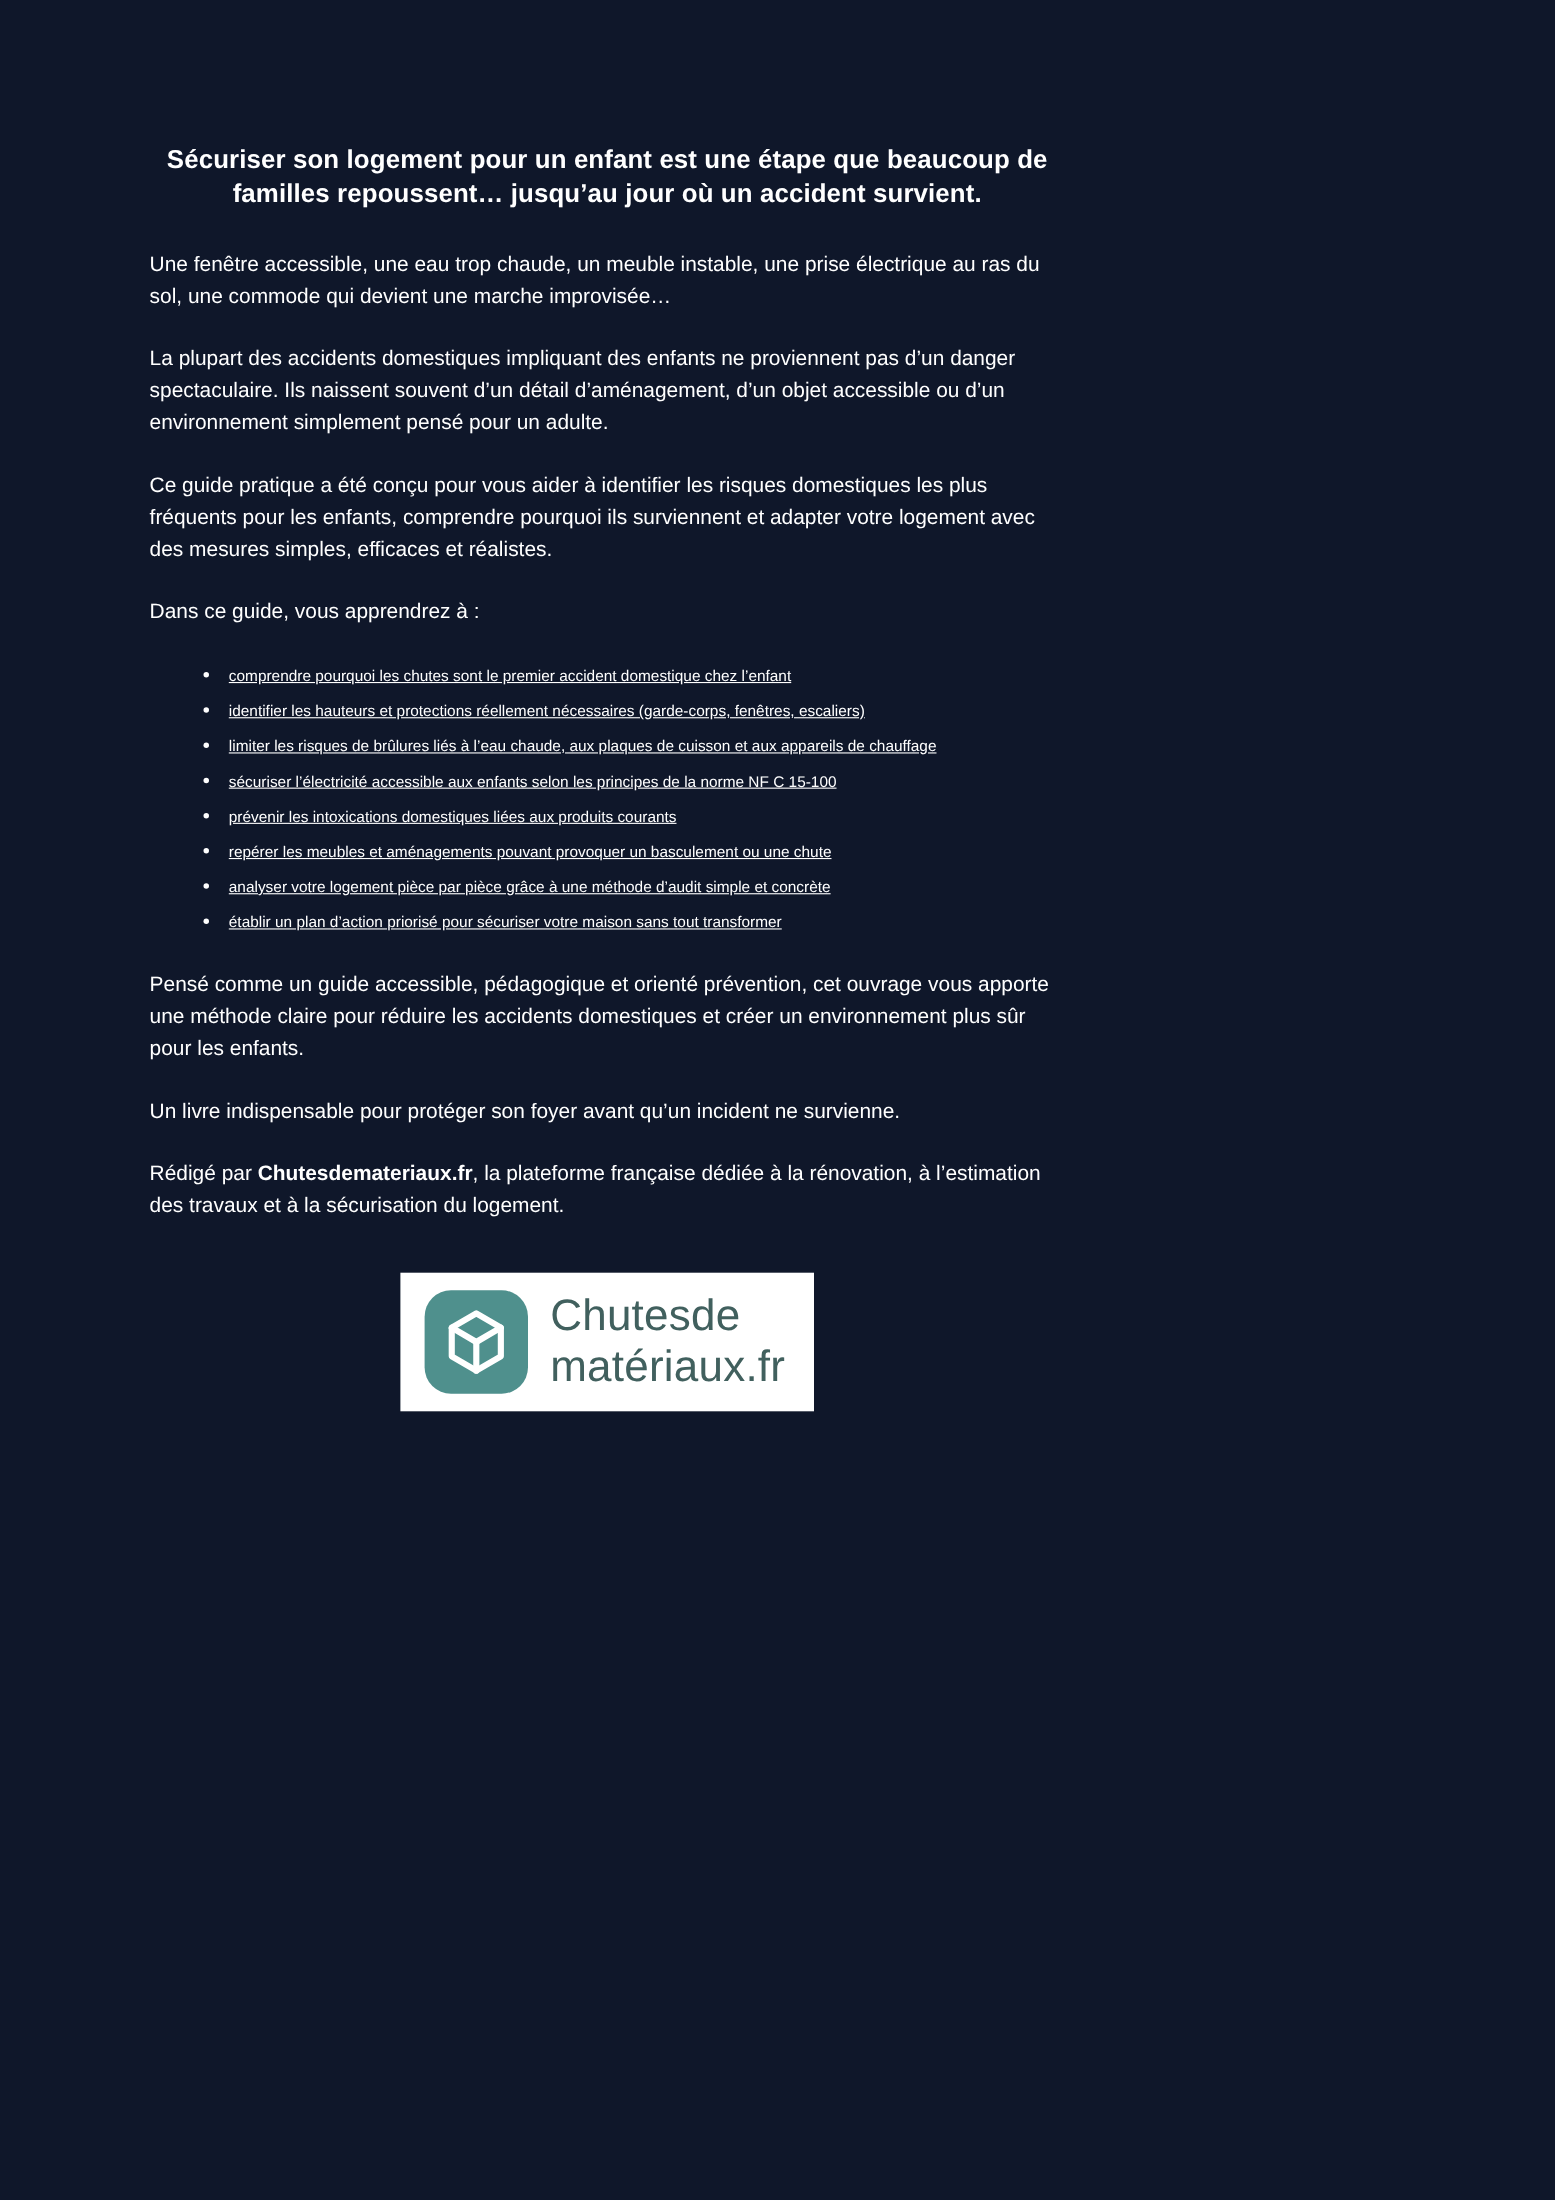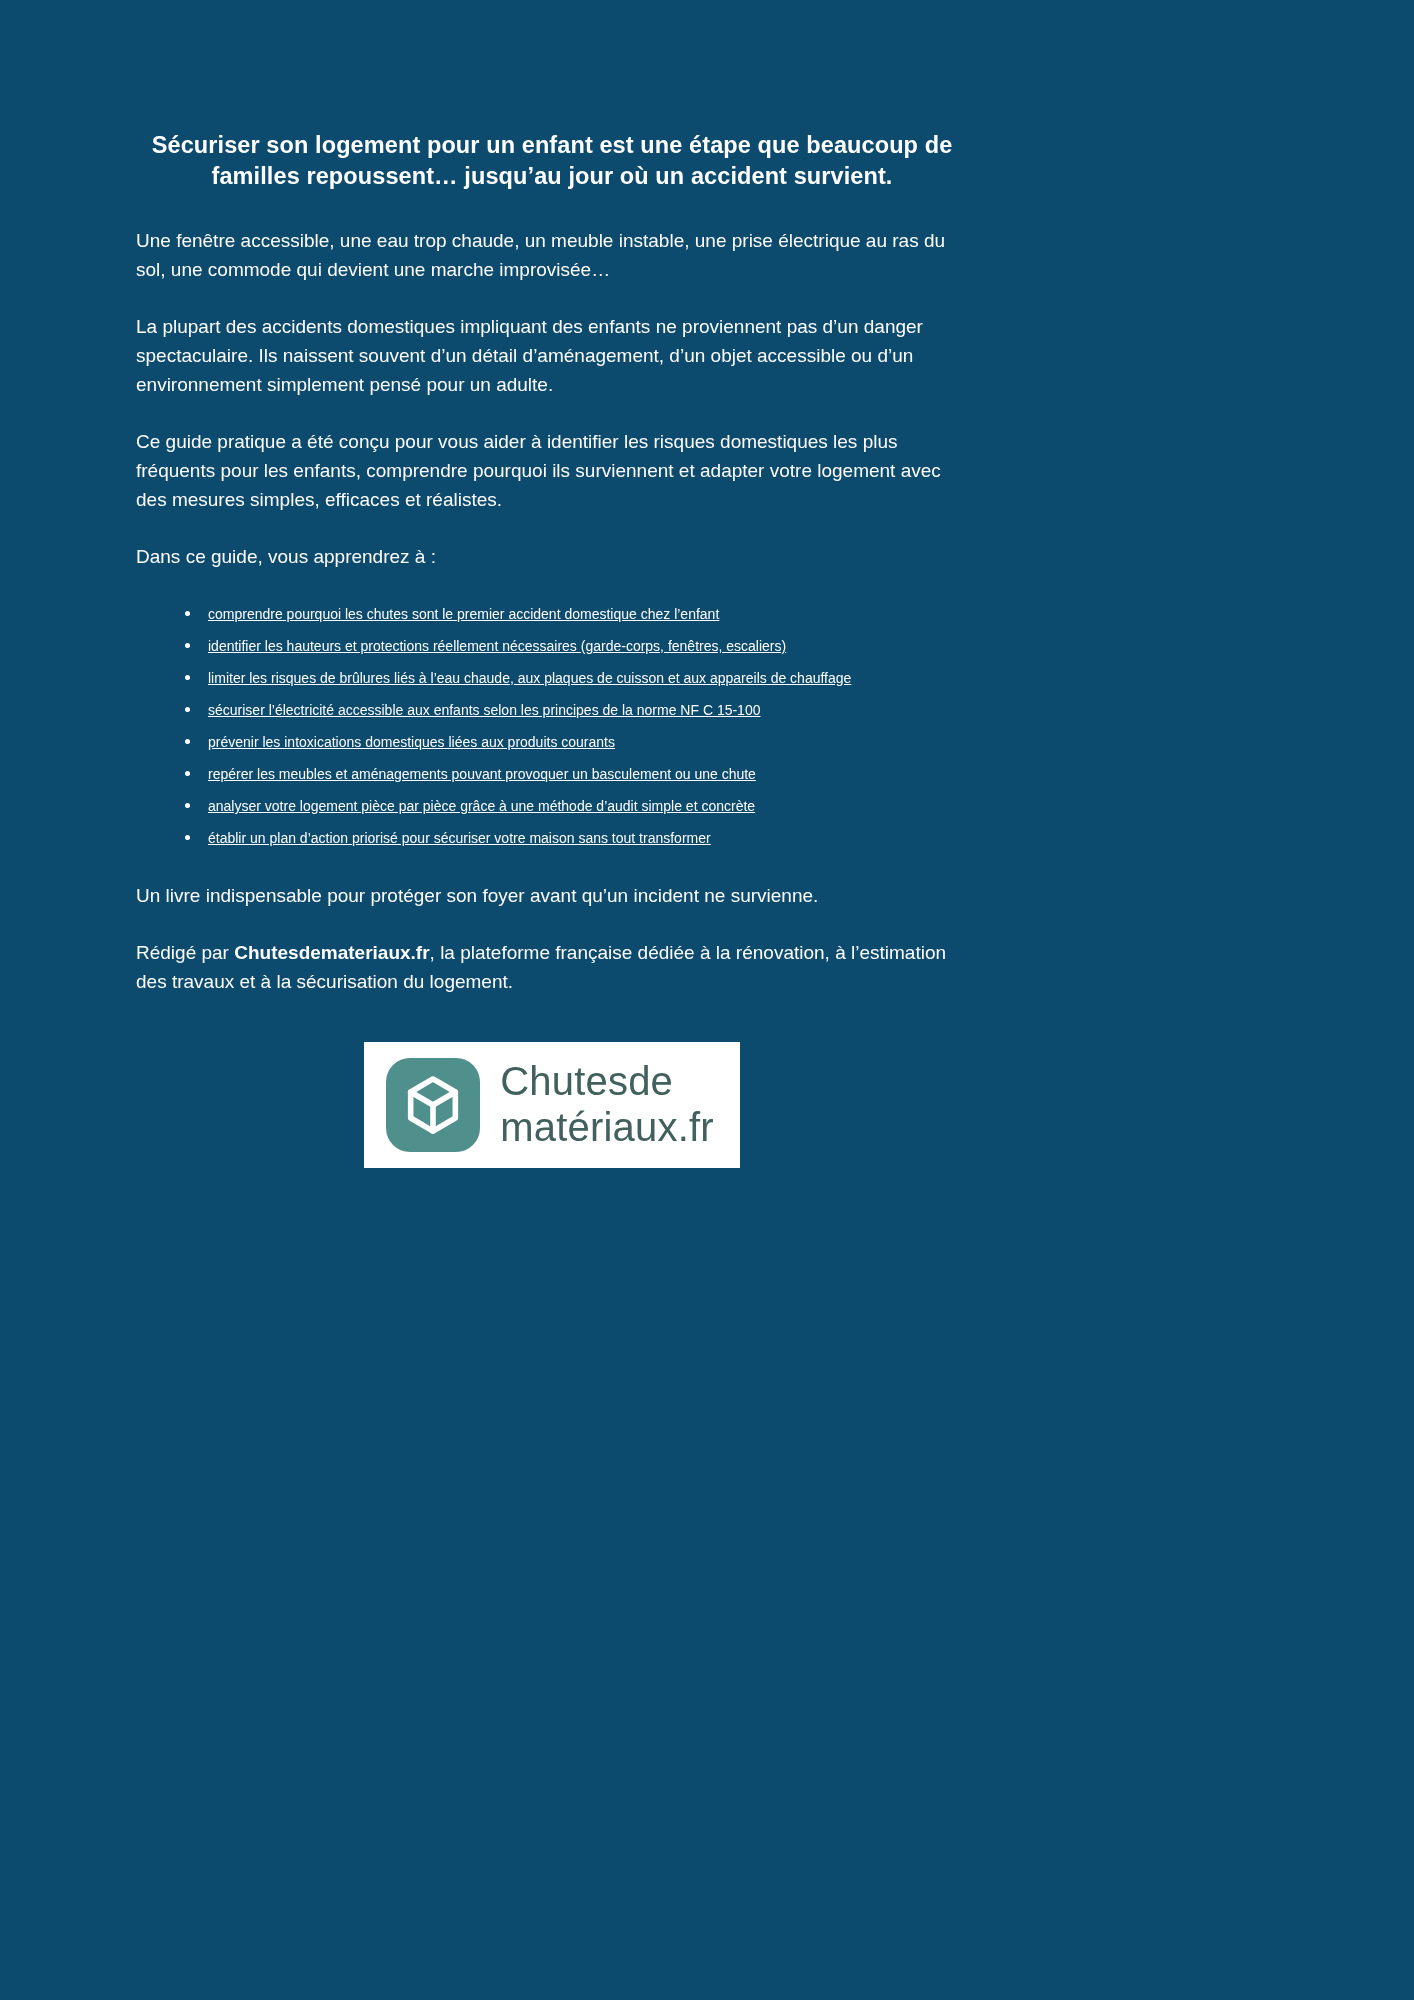--- a/index.html
+++ b/index.html
@@ -8,21 +8,21 @@
     width: 1414px;
     height: 2000px;
     background: #2e7d32;
     font-family: "Liberation Sans", sans-serif;
     -webkit-font-smoothing: antialiased;
   }
   .page {
     position: relative;
     width: 1414px;
     height: 2000px;
-    background: #0c4a6e;
+    background: #0f172a;
     overflow: hidden;
   }
   .content {
     width: 832px;
     margin-left: 136px;
     padding-top: 130px;
     color: #ffffff;
   }
   .heading {
     font-size: 23.5px;
@@ -103,20 +103,21 @@
       <li>comprendre pourquoi les chutes sont le premier accident domestique chez l’enfant</li>
       <li>identifier les hauteurs et protections réellement nécessaires (garde-corps, fenêtres, escaliers)</li>
       <li>limiter les risques de brûlures liés à l’eau chaude, aux plaques de cuisson et aux appareils de chauffage</li>
       <li>sécuriser l’électricité accessible aux enfants selon les principes de la norme NF C 15-100</li>
       <li>prévenir les intoxications domestiques liées aux produits courants</li>
       <li>repérer les meubles et aménagements pouvant provoquer un basculement ou une chute</li>
       <li>analyser votre logement pièce par pièce grâce à une méthode d’audit simple et concrète</li>
       <li>établir un plan d’action priorisé pour sécuriser votre maison sans tout transformer</li>
     </ul>
 
+    <p class="para">Pensé comme un guide accessible, pédagogique et orienté prévention, cet ouvrage vous apporte une méthode claire pour réduire les accidents domestiques et créer un environnement plus sûr pour les enfants.</p>
 
     <p class="para">Un livre indispensable pour protéger son foyer avant qu’un incident ne survienne.</p>
 
     <p class="para byline"><span>Rédigé par </span><strong>Chutesdemateriaux.fr</strong><span>, la plateforme française dédiée à la rénovation, à l’estimation des travaux et à la sécurisation du logement.</span></p>
 
     <div class="logo-box">
       <div class="logo-icon">
         <svg width="62" height="62" viewBox="0 0 100 100" aria-hidden="true">
           <g fill="none" stroke="#ffffff" stroke-width="9" stroke-linejoin="round" stroke-linecap="round">
             <polygon points="50,8 86,29 86,71 50,92 14,71 14,29"></polygon>

